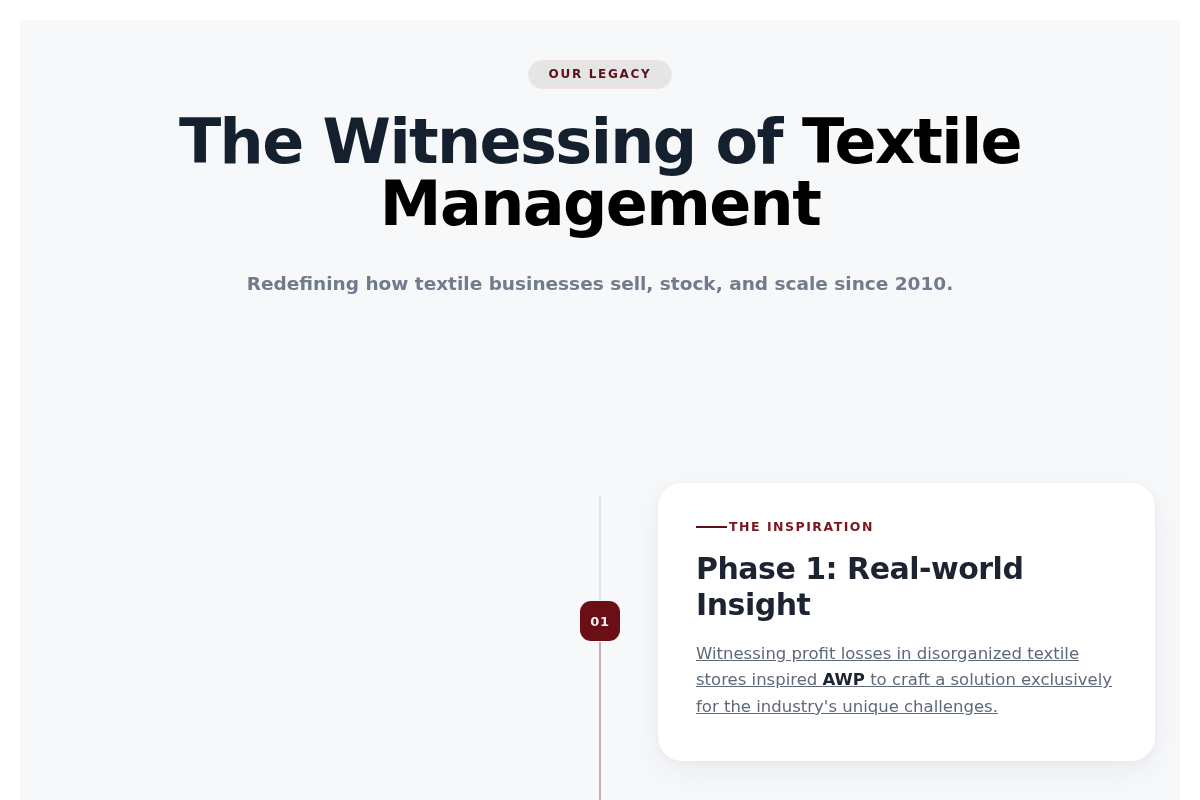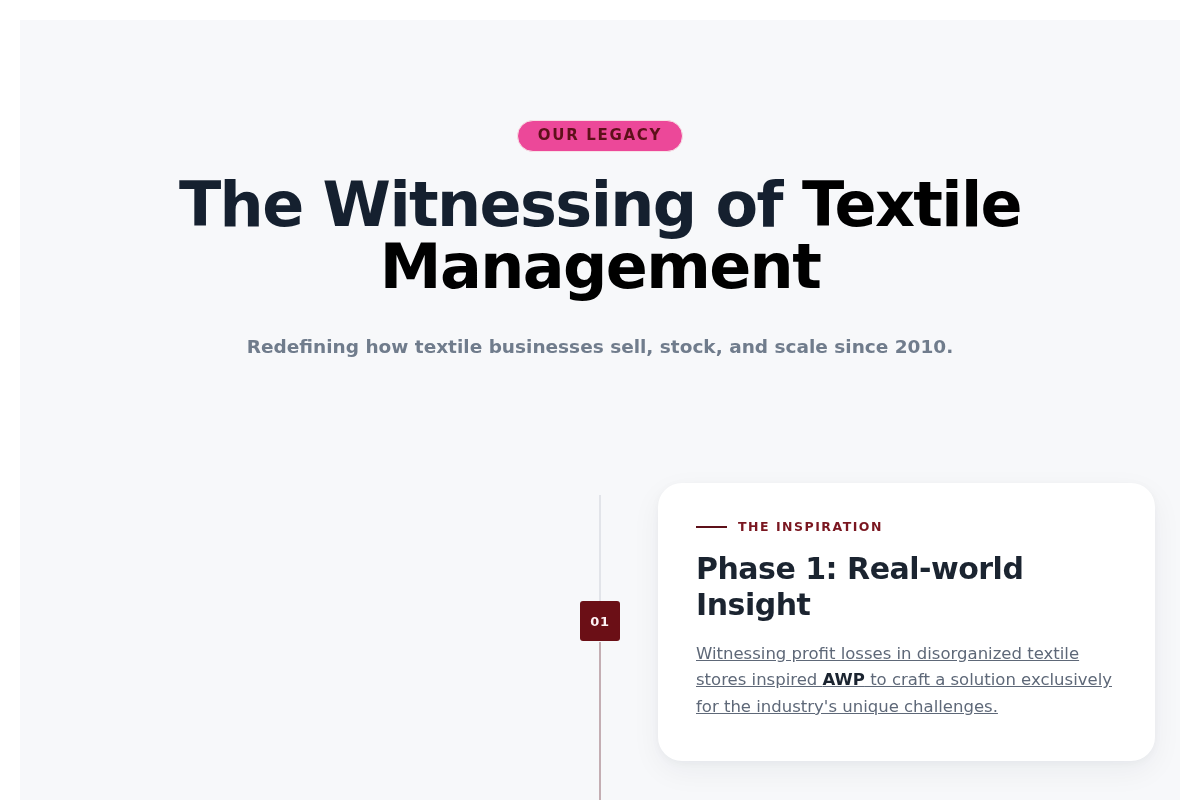--- a/index.html
+++ b/index.html
@@ -30,27 +30,27 @@
   .hero {
     position: absolute;
     left: 0;
     top: 0;
     width: 1160px;
     text-align: center;
   }
 
   .eyebrow-badge {
     display: inline-block;
-    margin-top: 100px;
+    margin-top: 40px;
     padding: 7px 20px 8px 20px;
     border-radius: 999px;
-    background: #ec4899;
+    background: #e5e5e5;
     border: 1px solid #f7e2e6;
     color: #5d1019;
-    font-size: 15px;
+    font-size: 12px;
     font-weight: 700;
     letter-spacing: 1.7px;
     line-height: 1;
   }
 
   .hero-title {
     margin: 22px 0 0 0;
     font-size: 62px;
     line-height: 1.0;
     font-weight: 700;
@@ -96,21 +96,21 @@
     height: 178px;
     background: #c4aeb3;
   }
 
   .timeline-node {
     position: absolute;
     left: 560px;
     top: 126px;
     width: 40px;
     height: 40px;
-    border-radius: 3px;
+    border-radius: 11px;
     background: #6b0f16;
     color: #fdf1f3;
     font-size: 13px;
     font-weight: 700;
     letter-spacing: 0.6px;
     display: flex;
     align-items: center;
     justify-content: center;
   }
 
@@ -124,21 +124,21 @@
     padding: 38px 40px 40px 38px;
     background: #ffffff;
     border-radius: 24px;
     box-shadow: 0 10px 30px rgba(25, 32, 48, 0.055),
                 0 2px 8px rgba(25, 32, 48, 0.035);
   }
 
   .card-kicker {
     display: flex;
     align-items: center;
-    gap: 11px;
+    gap: 2px;
     margin-bottom: 17px;
   }
   .kicker-dash {
     display: block;
     width: 31px;
     height: 2px;
     background: #5d1019;
     flex: none;
   }
   .kicker-label {

